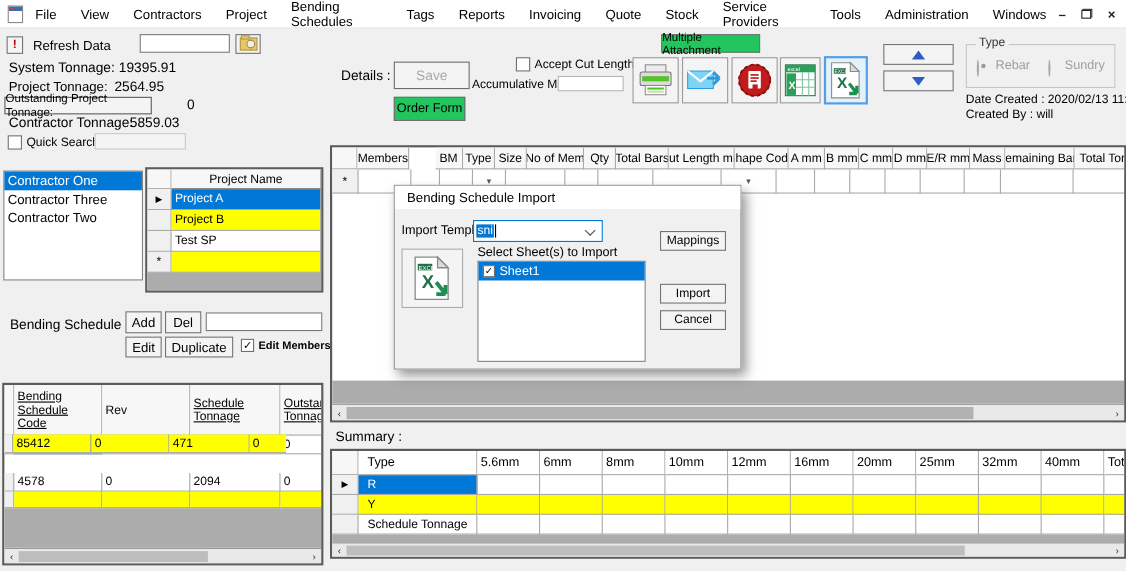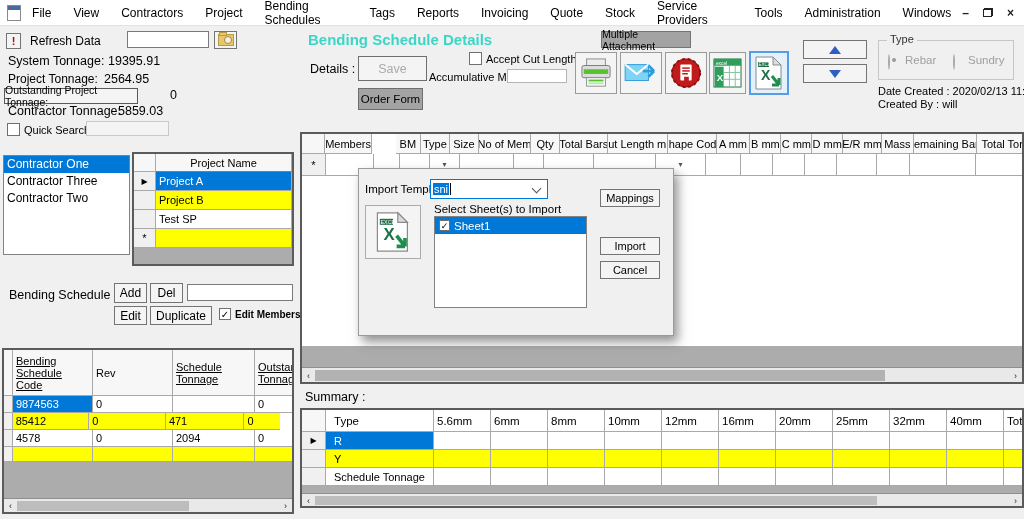--- a/index.html
+++ b/index.html
@@ -14,21 +14,21 @@
   .appicon:after{content:"";position:absolute;left:1px;top:1px;width:3px;height:2px;background:#d23b3b;}
   .menu-item{padding:5px 11px;font-size:12px;cursor:default;}
   .winbtns{margin-left:auto;display:flex;align-items:center;gap:14px;margin-right:10px;}
   .winbtn{font-size:12px;font-weight:bold;color:#222;line-height:10px;}
   .win-restore{width:10px;height:9px;position:relative;display:inline-block;}
   .win-restore:before{content:"";position:absolute;right:0;top:0;width:7px;height:6px;border:1px solid #222;}
   .win-restore:after{content:"";position:absolute;left:0;bottom:0;width:7px;height:6px;border:1px solid #222;background:#fff;}
   
   .btn{background:#f4f4f4;border:1px solid #747474;display:flex;align-items:center;justify-content:center;
        font-size:11px;cursor:default;}
-  .btn-light{background:#a3a3a3;}
+  .btn-light{background:#22c55e;}
   .tb{background:#fff;border:1px solid #7a7a7a;}
   .lbl{white-space:nowrap;}
   .cb{width:13px;height:13px;background:#fff;border:1px solid #707070;box-sizing:border-box;
       display:flex;align-items:center;justify-content:center;font-size:10px;font-weight:bold;}
   .radio{width:12px;height:12px;border:1px solid #a9a9a9;border-radius:50%;background:#fff;position:relative;}
   .radio.sel:before{content:"";position:absolute;left:3px;top:3px;width:4px;height:4px;border-radius:50%;background:#9a9a9a;}
   
   .gridbox{border:2px solid #5b5b5b;background:#fff;overflow:hidden;}
   .grow{display:flex;position:absolute;left:0;box-sizing:border-box;}
   .c{box-sizing:border-box;border-right:1px solid #a9a9a9;border-bottom:1px solid #a9a9a9;
@@ -159,21 +159,21 @@
       <div class="c wrap" style="width:82px;">Schedule Tonnage</div>
       <div class="c wrap" style="width:37px;border-right:none;">Outstanding Tonnage</div>
     </div>
     <div class="grow" style="top:46px;height:17px;width:288px;">
       <div class="c rowhdr" style="width:9px;padding:0;"></div>
       <div class="c selblue" style="width:80px;">9874563</div>
       <div class="c" style="width:80px;">0</div>
       <div class="c" style="width:82px;"></div>
       <div class="c" style="width:37px;border-right:none;">0</div>
     </div>
-    <div class="grow" style="top:63px;height:17px;width:276px;">
+    <div class="grow" style="top:45px;height:17px;width:256px;">
       <div class="c rowhdr" style="width:9px;padding:0;"></div>
       <div class="c yellow" style="width:80px;">85412</div>
       <div class="c yellow" style="width:80px;">0</div>
       <div class="c yellow" style="width:82px;">471</div>
       <div class="c yellow" style="width:37px;border-right:none;">0</div>
     </div>
     <div class="grow" style="top:80px;height:17px;width:288px;">
       <div class="c rowhdr" style="width:9px;padding:0;"></div>
       <div class="c" style="width:80px;">4578</div>
       <div class="c" style="width:80px;">0</div>
@@ -188,21 +188,20 @@
       <div class="c yellow" style="width:37px;border-right:none;"></div>
     </div>
     <div class="abs grayfill" style="left:0;top:112px;width:288px;height:36px;"></div>
     <div class="sb" style="top:148px;width:288px;height:14px;">
       <span class="arr">‹</span>
       <span class="thumb" style="left:13px;width:172px;"></span>
       <span class="arr" style="position:absolute;right:0;">›</span>
     </div>
   </div>
 
-  <span class="abs lbl" style="left:308px;top:31px;font-size:15px;font-weight:bold;color:#3BD6C6;">Bending Schedule Details</span>
   <div class="abs btn btn-light" style="left:601px;top:31px;width:90px;height:17px;font-size:10.5px;">Multiple Attachment</div>
 
   <span class="abs lbl" style="left:310px;top:62px;font-size:12.5px;">Details :</span>
   <div class="abs btn" style="left:358px;top:56px;width:69px;height:25px;font-size:12.5px;color:#aaa;border-color:#6e6e6e;">Save</div>
   <span class="abs cb" style="left:469px;top:52px;"></span>
   <span class="abs lbl" style="left:486px;top:53px;font-size:11px;">Accept Cut Length(s)</span>
   <span class="abs lbl" style="left:429px;top:71px;font-size:11px;">Accumulative Mass:</span>
   <input class="abs tb" style="left: 507px; top: 69px; width: 60px; height: 14px; border-color: rgb(181, 181, 181);">
   <div class="abs btn btn-light" style="left:358px;top:88px;width:65px;height:22px;font-size:11.5px;border-color:#6e6e6e;">Order Form</div>
 
@@ -385,20 +384,23 @@
     </div>
     <div class="abs grayfill" style="left:0;top:76px;width:720px;height:7px;"></div>
     <div class="sb" style="top:83px;width:720px;height:13px;">
       <span class="arr">‹</span>
       <span class="thumb" style="left:13px;width:562px;"></span>
       <span class="arr" style="position:absolute;right:0;">›</span>
     </div>
   </div>
 
   <div class="abs dialog" style="left:358px;top:168px;width:316px;height:168px;">
+    <div class="dlg-title">
+      <span>Bending Schedule Import</span>
+    </div>
     <div style="position:relative;width:100%;height:147px;">
       <span class="abs lbl" style="left:6px;top:14px;font-size:11.5px;">Import Template:</span>
       <div class="abs combo" style="left:71px;top:10px;width:118px;height:20px;">
         <span class="selblue" style="font-size:11px;padding:0 1px;">sni</span>
         <span class="caret"></span>
         <span class="chev"></span>
       </div>
       <div class="abs btn" style="left:241px;top:20px;width:60px;height:18px;">Mappings</div>
 
       <div class="abs btn" style="left:6px;top:36px;width:56px;height:54px;border-color:#ababab;">

